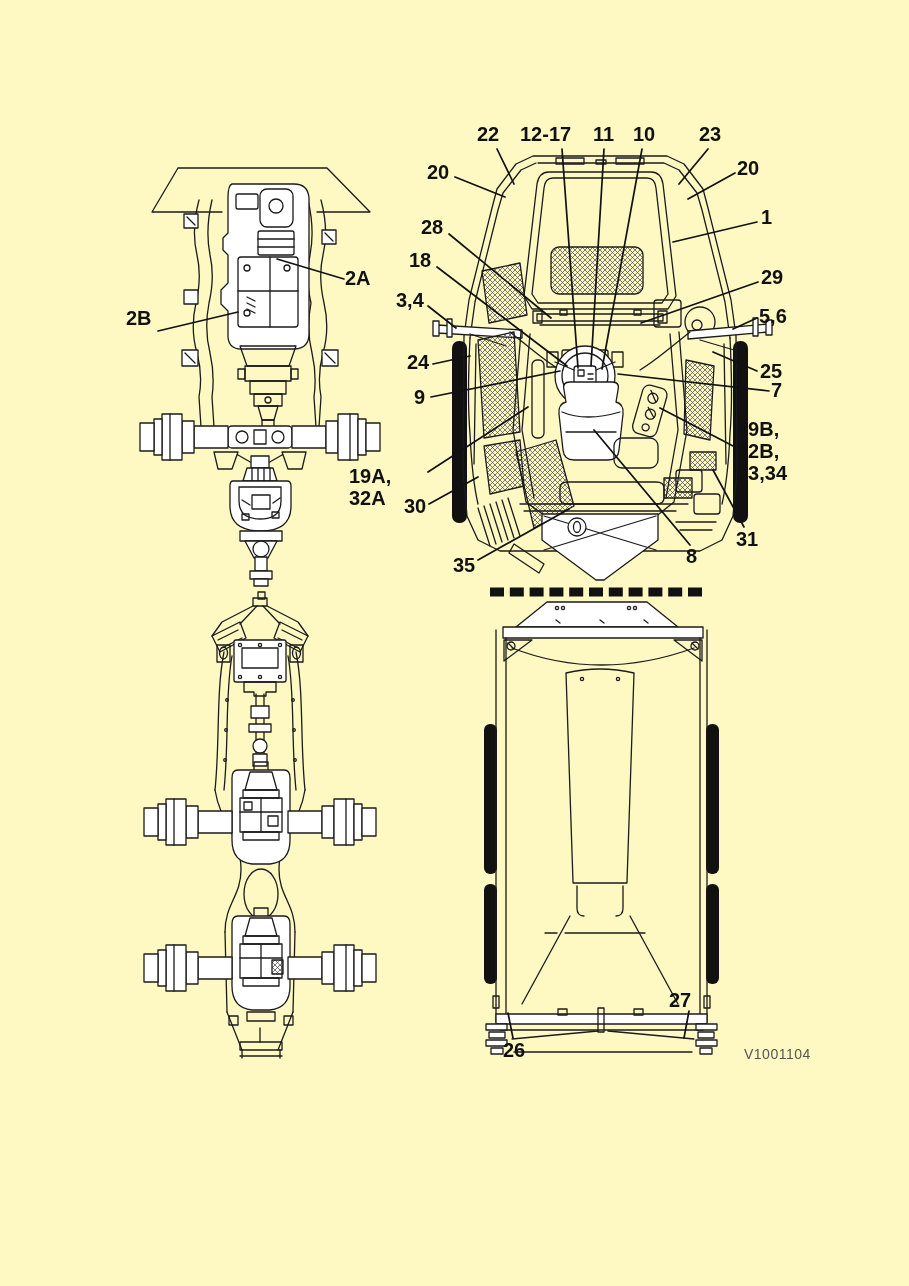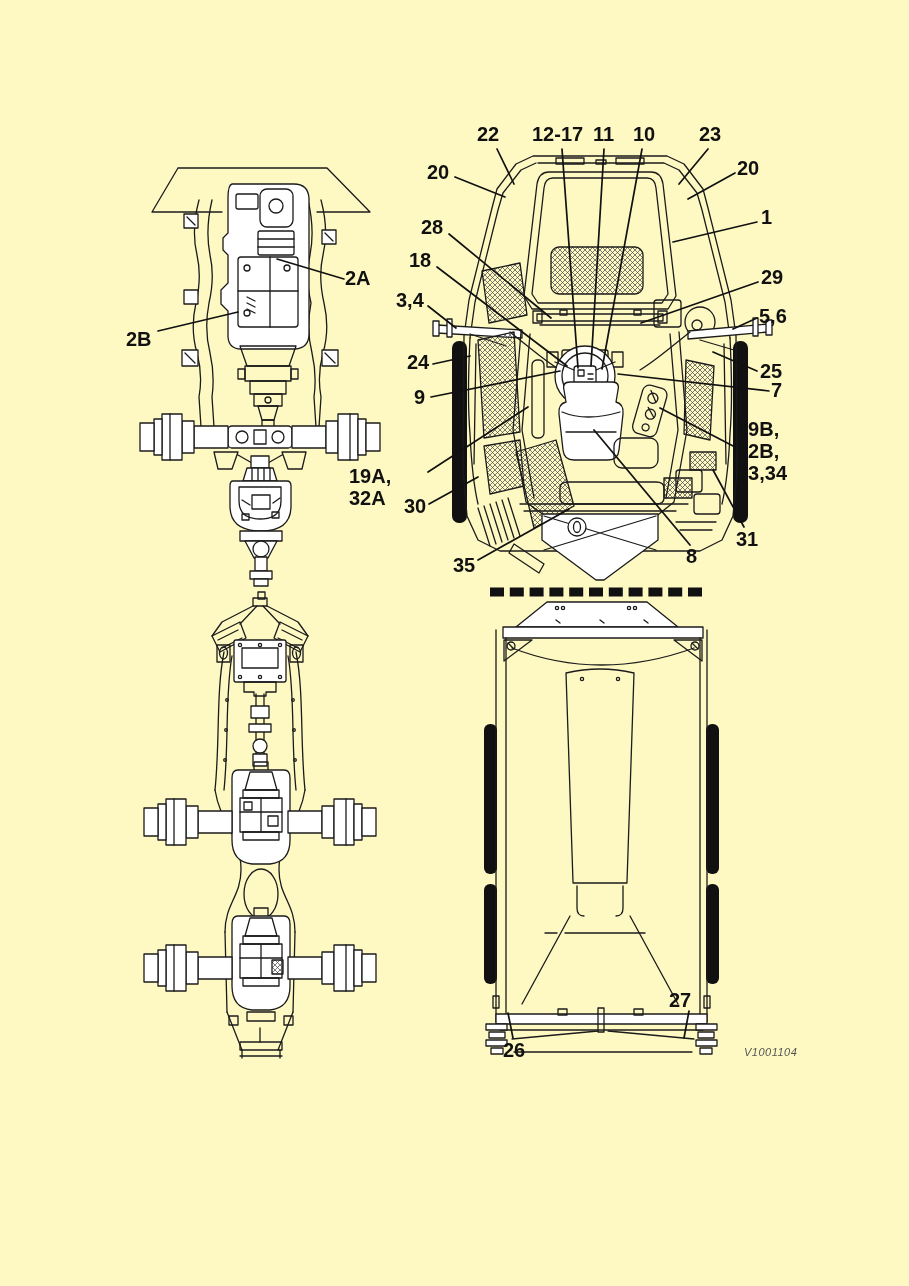--- a/index.html
+++ b/index.html
@@ -9,21 +9,21 @@
   svg.draw *{vector-effect:none;}
   .ln{stroke:#1b1b1b;fill:none;stroke-width:1.3;stroke-linejoin:round;stroke-linecap:round;}
   .w{fill:#fff;}
   .blk{fill:#111;stroke:none;}
   .xh{fill:url(#xh);}
   .ld{stroke:#111;stroke-width:1.7;fill:none;stroke-linecap:round;}
   .dash{stroke:#111;stroke-width:9;stroke-dasharray:14 5.8;fill:none;}
   .co{position:absolute;font-weight:bold;font-size:20px;line-height:22px;color:#111;
       white-space:pre-line;}
   .co.r{text-align:left;}
-  .figcode{position:absolute;font-size:11px;color:#555;letter-spacing:.5px;font-style:italic;}
+  .figcode{position:absolute;font-size:14px;color:#555;letter-spacing:.5px;}
 </style>
 </head>
 <body>
 
 <div class="page">
 
 <svg class="draw" viewBox="0 0 909 1286">
   <defs>
     <pattern id="xh" width="5" height="5" patternUnits="userSpaceOnUse">
       <path d="M0,0 L5,5 M5,0 L0,5" stroke="#444" stroke-width="0.7" fill="none"></path>
@@ -337,21 +337,21 @@
     <path class="ld" d="M690,545 L594,430"></path>
     <path class="ld" d="M478,560 L569,509"></path>
     <path class="ld" d="M344,279 L277,259"></path>
     <path class="ld" d="M158,331 L238,312"></path>
     <path class="ld" d="M513,1038 L508,1013"></path>
     <path class="ld" d="M684,1038 L689,1011"></path>
   </g>
 </svg>
 
 <div class="co" style="left:477px;top:123px">22</div>
-<div class="co" style="left:532px;top:123px">12-17</div>
+<div class="co" style="left:520px;top:123px">12-17</div>
 <div class="co" style="left:593px;top:123px">11</div>
 <div class="co" style="left:633px;top:123px">10</div>
 <div class="co" style="left:699px;top:123px">23</div>
 <div class="co" style="left:427px;top:161px">20</div>
 <div class="co" style="left:737px;top:157px">20</div>
 <div class="co" style="left:761px;top:206px">1</div>
 <div class="co" style="left:421px;top:216px">28</div>
 <div class="co" style="left:409px;top:249px">18</div>
 <div class="co" style="left:761px;top:266px">29</div>
 <div class="co" style="left:396px;top:289px">3,4</div>
@@ -363,20 +363,20 @@
 <div class="co" style="left:737px;top:418px">19B,
 32B,
 33,34</div>
 <div class="co r" style="left:349px;top:465px;width:78px">19A, 32A</div>
 <div class="co" style="left:404px;top:495px">30</div>
 <div class="co" style="left:736px;top:528px">31</div>
 <div class="co" style="left:686px;top:545px">8</div>
 <div class="co" style="left:453px;top:554px">35</div>
 
 <div class="co" style="left:345px;top:267px">2A</div>
-<div class="co" style="left:126px;top:328px">2B</div>
+<div class="co" style="left:126px;top:307px">2B</div>
 
 <div class="co" style="left:503px;top:1039px">26</div>
 <div class="co" style="left:669px;top:989px">27</div>
 
 <div class="figcode" style="left:744px;top:1046px">V1001104</div>
 
 </div>
 
 </body></html>

